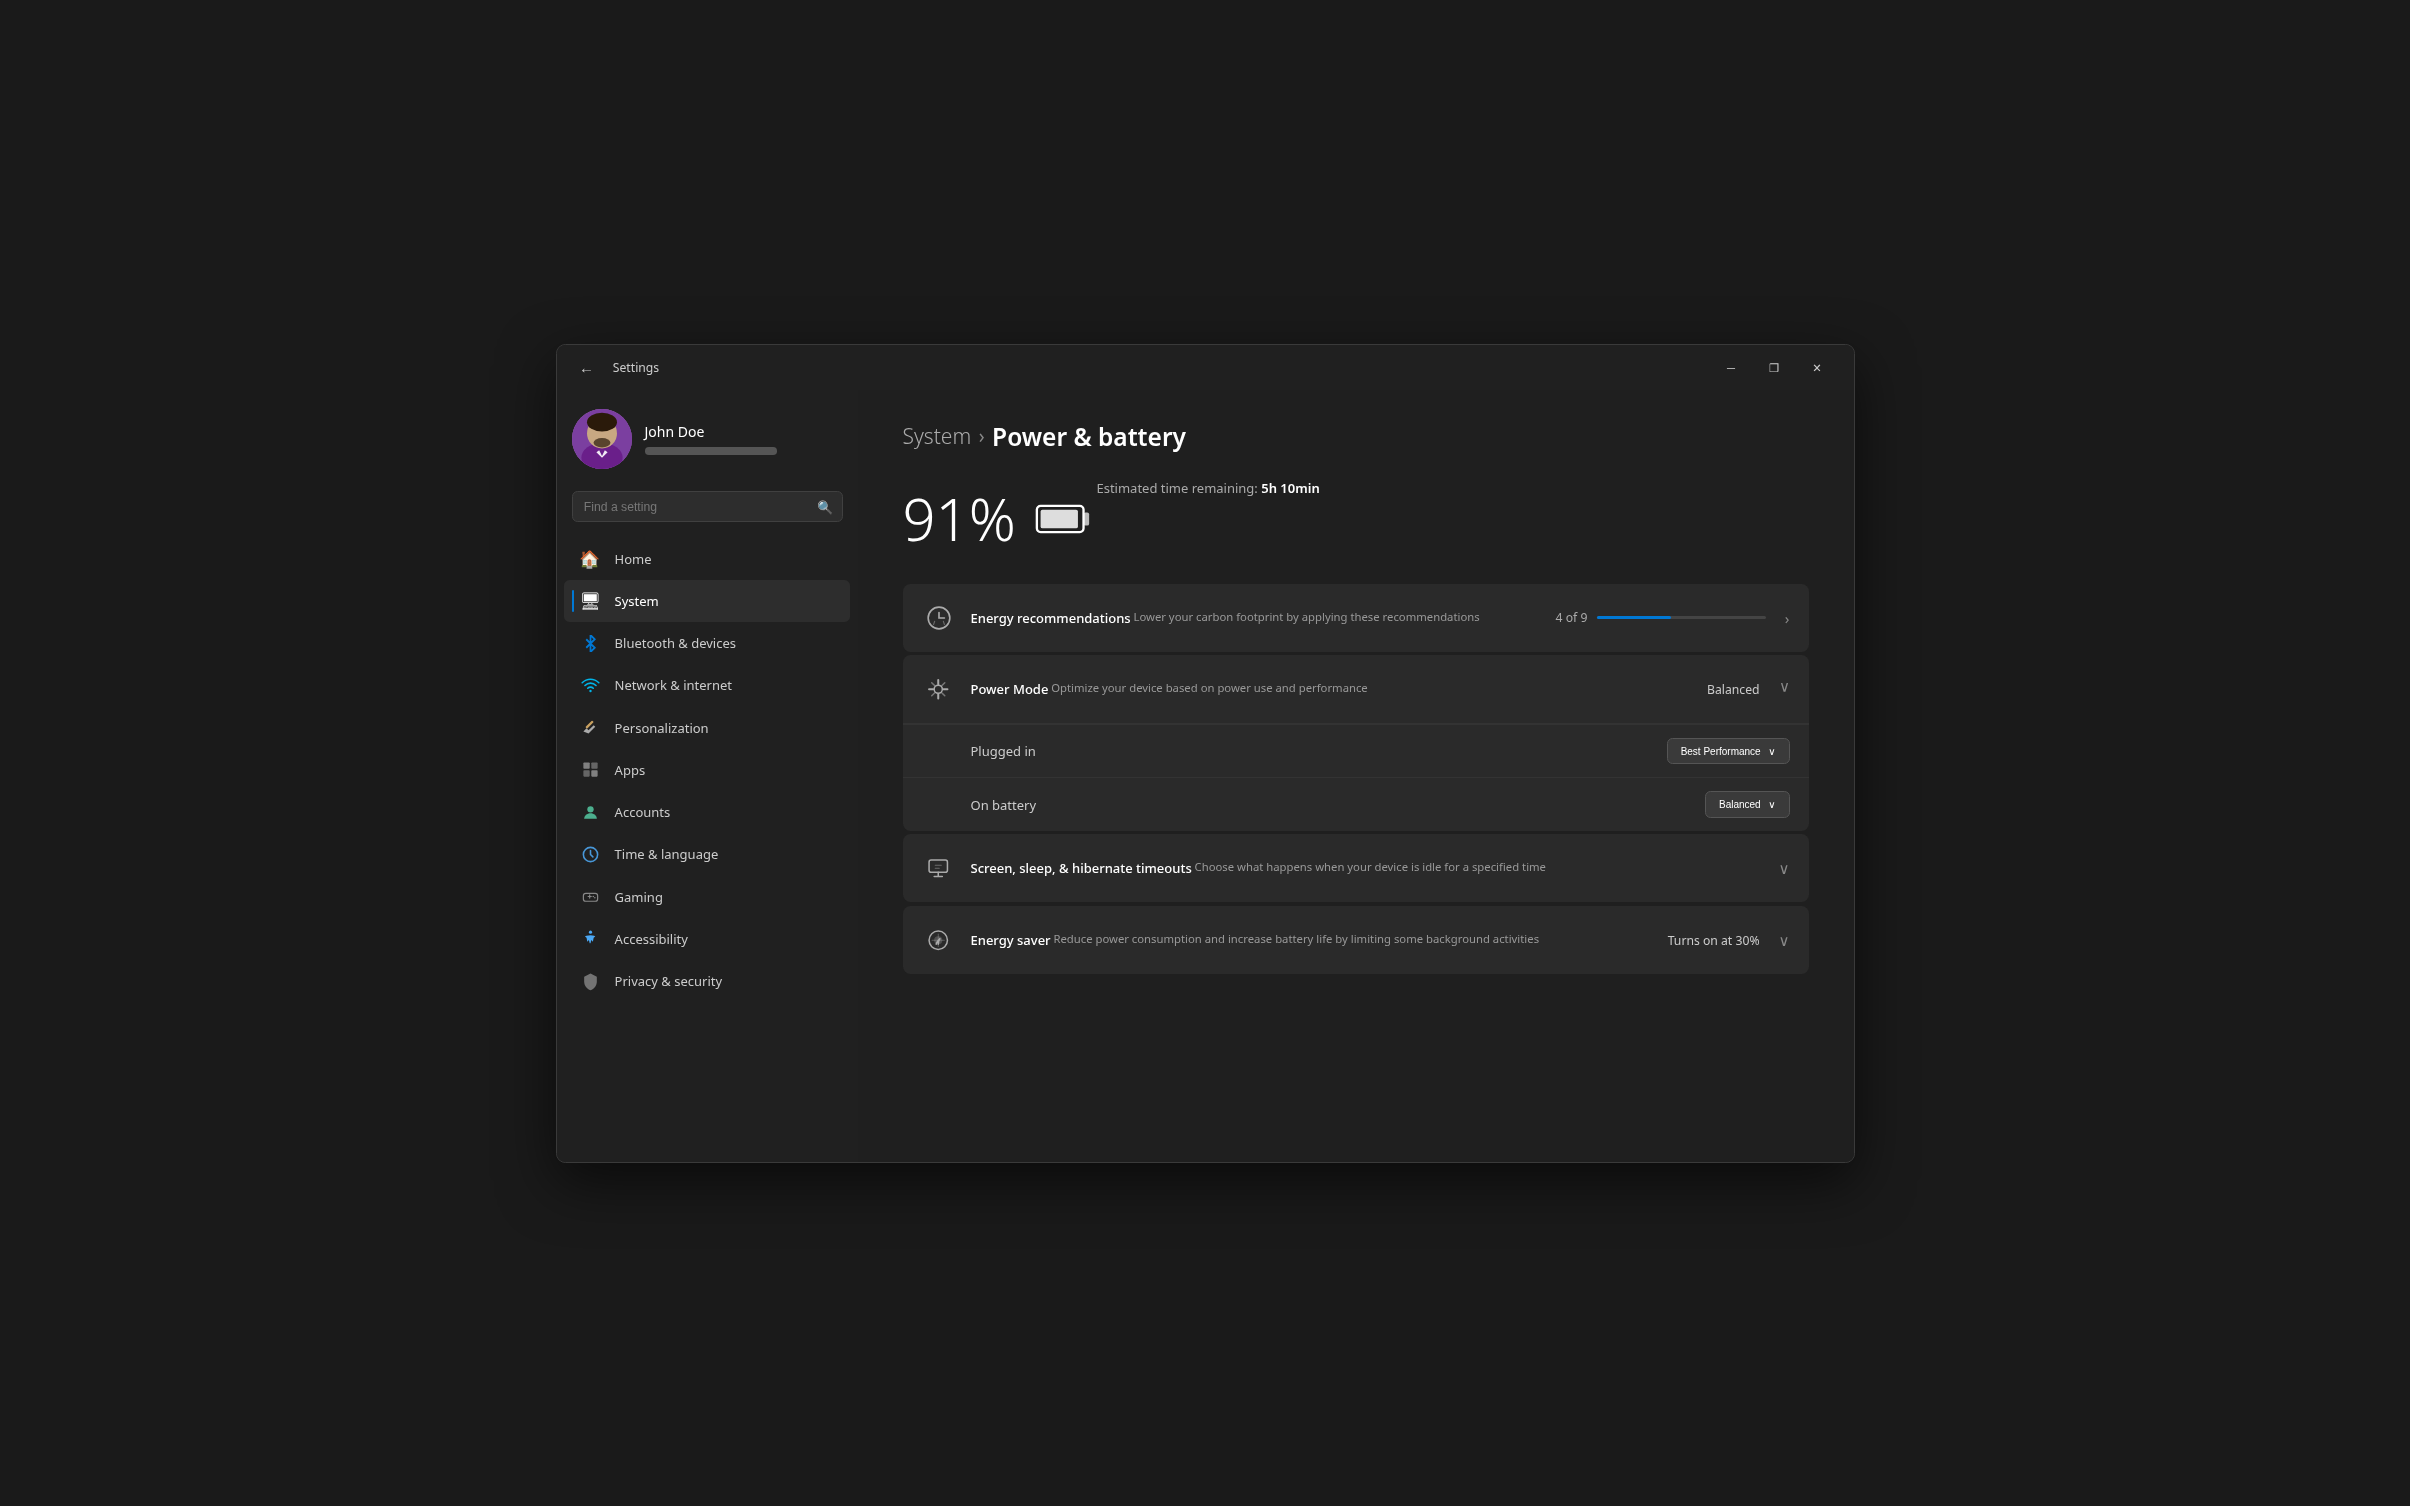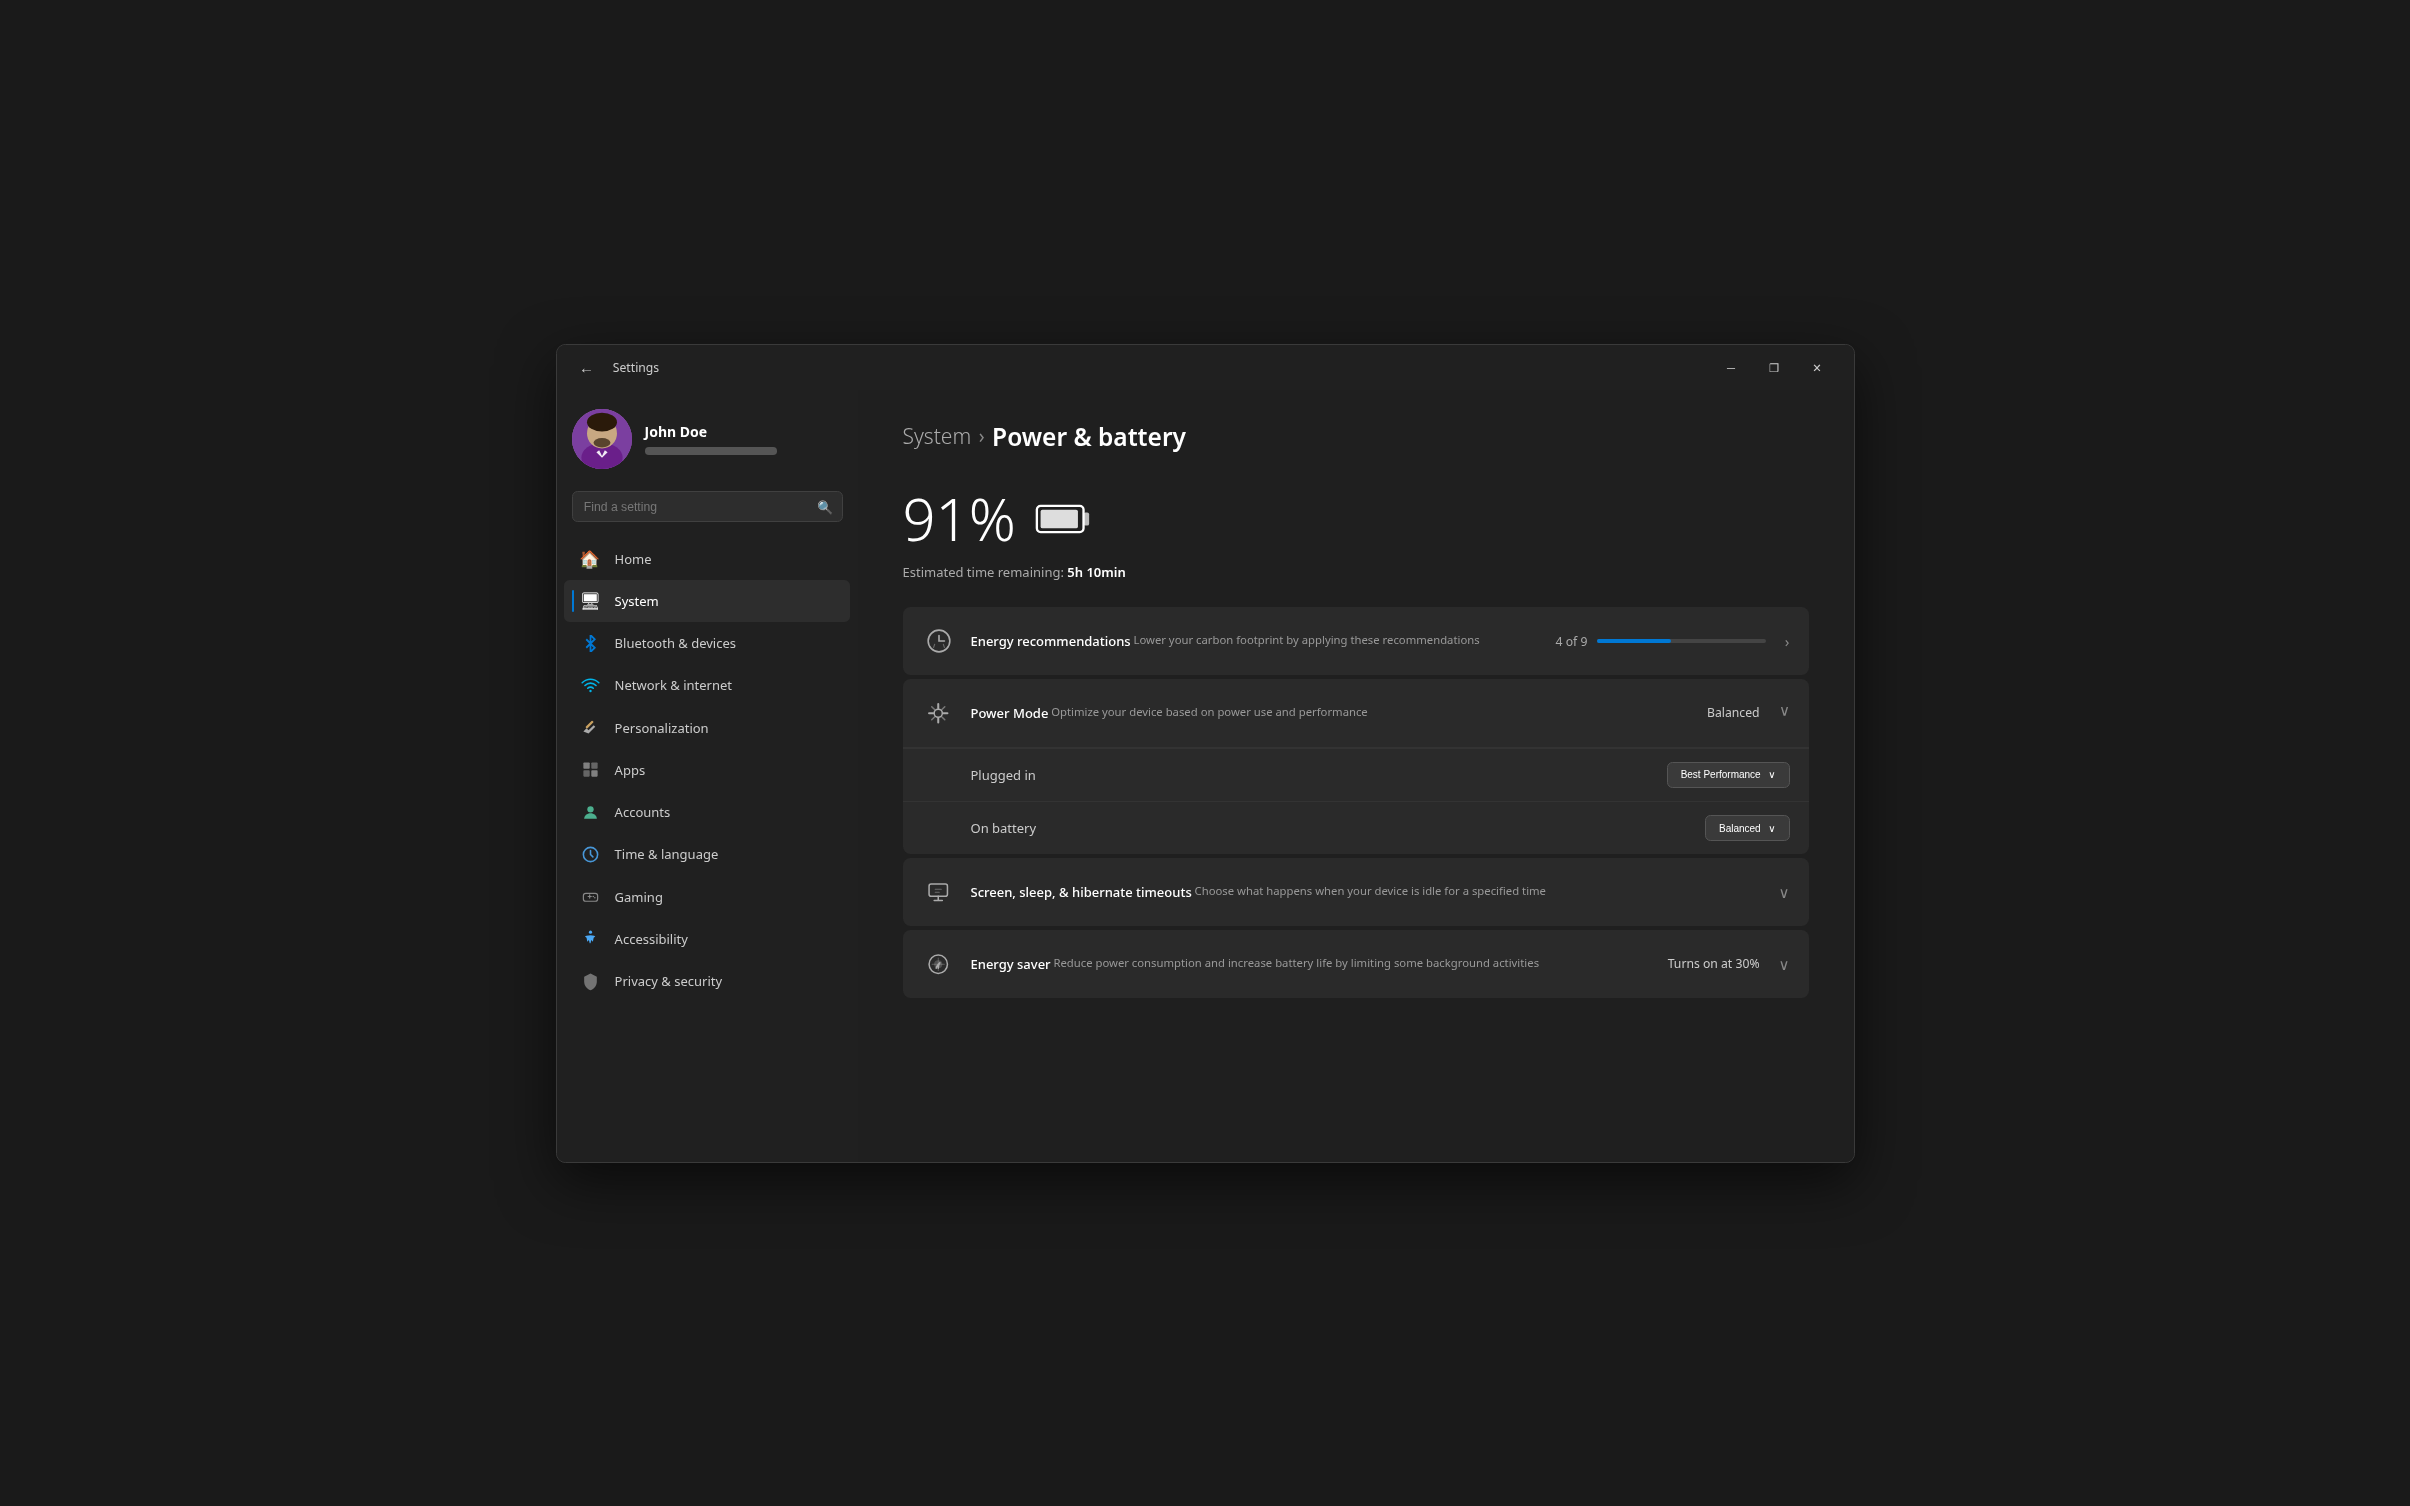--- a/index.html
+++ b/index.html
@@ -103,21 +103,21 @@
       overflow: hidden;
     }
     .user-info {
       display: flex;
       flex-direction: column;
       gap: 5.6px;
     }
     .user-name {
       color: #fff;
       font-size: 14px;
-      font-weight: 700;
+      font-weight: 400;
     }
     .user-bar {
       width: 132px;
       height: 7.5px;
       background: #555;
       border-radius: 3.8px;
     }
     .search-box {
       margin: 7.5px 15px 15px;
       position: relative;
@@ -197,21 +197,21 @@
       color: #888;
       font-size: 19px;
     }
     .breadcrumb-current {
       color: #fff;
       font-size: 24.5px;
       font-weight: 600;
     }
     .battery-section {
       display: flex;
-      flex-direction: column;
+      flex-direction: row;
       gap: 5.6px;
       margin-bottom: 26px;
     }
     .battery-display {
       display: flex;
       align-items: center;
       gap: 19px;
     }
     .battery-percent {
       font-size: 58px;

